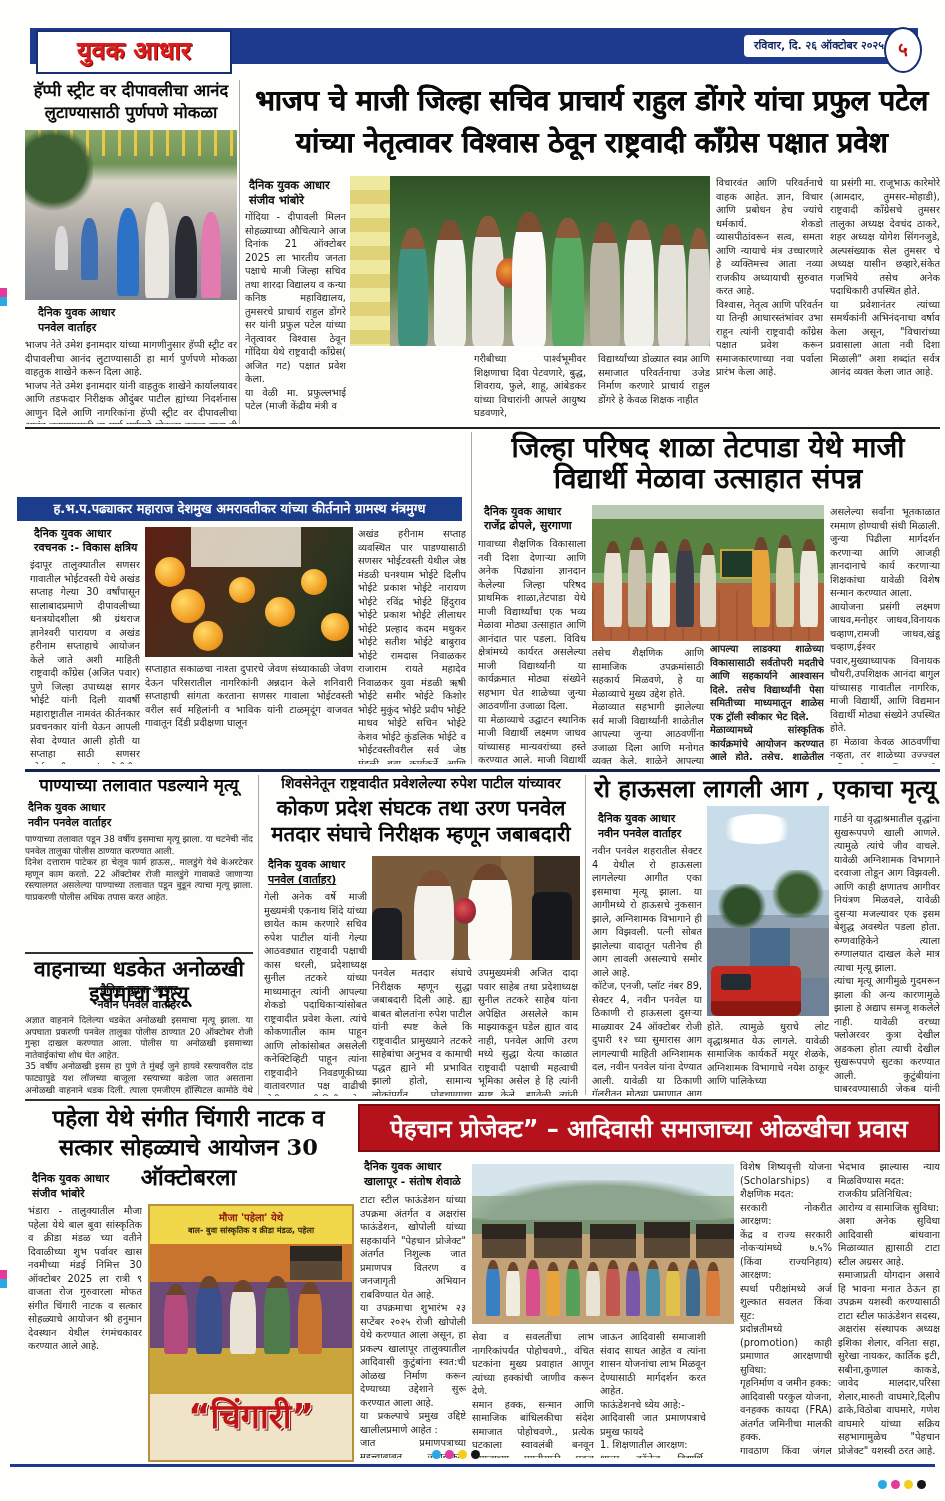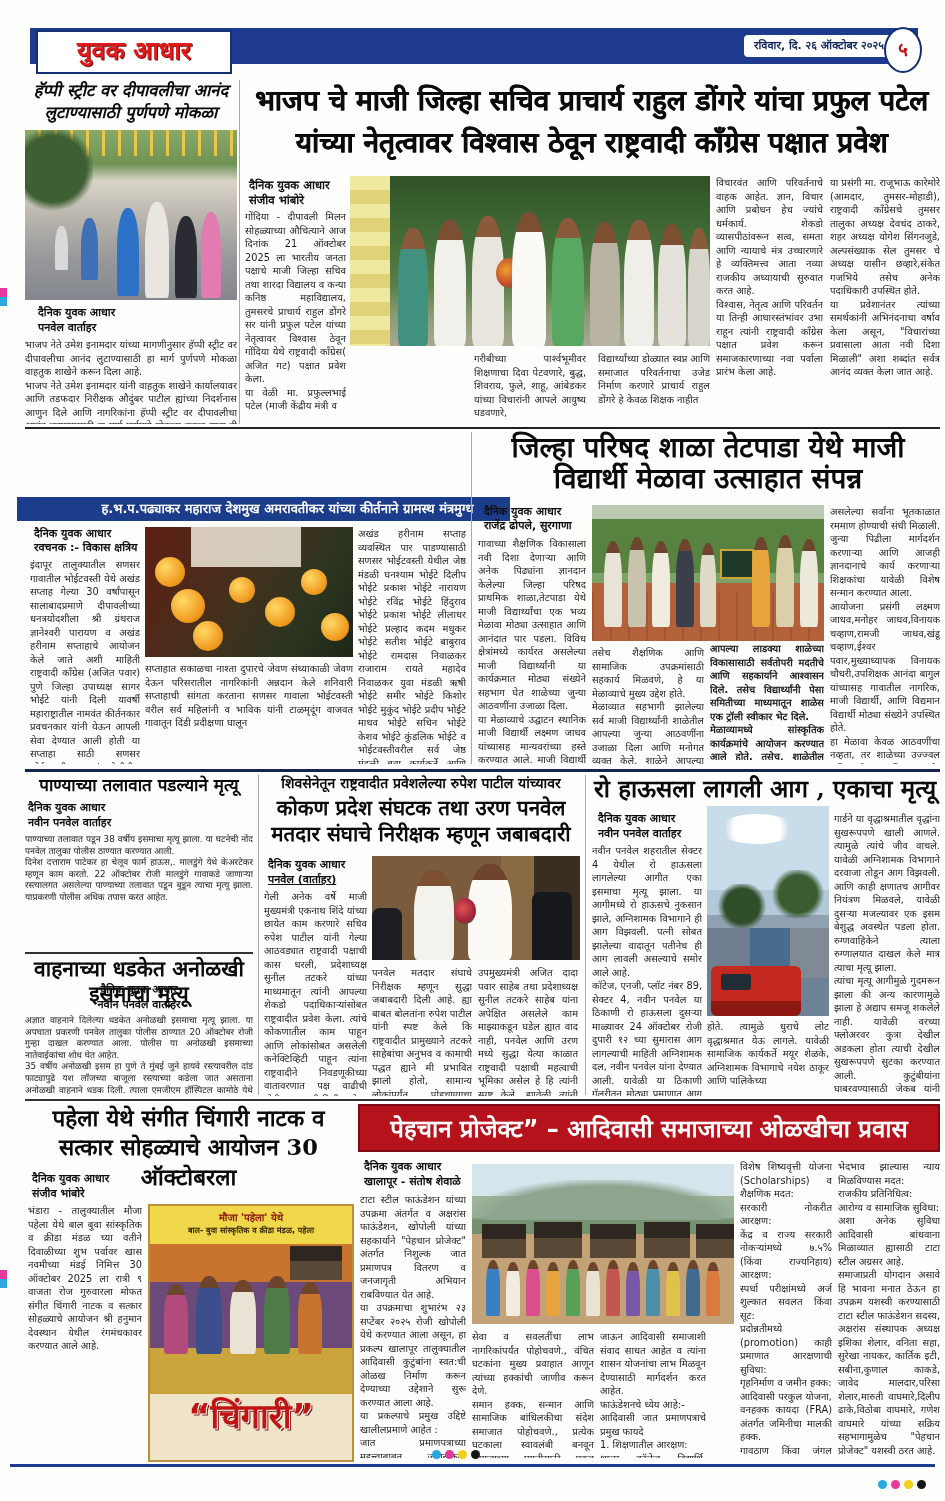--- a/index.html
+++ b/index.html
@@ -29,21 +29,21 @@
   <div class="abs" style="left:744px;top:35px;width:150px;height:22px;background:#ffffff;border-radius:4px;
               color:#13275e;font-weight:700;font-size:11px;line-height:22px;text-align:center;">रविवार, दि. २६ ऑक्टोबर २०२५</div>
   <div class="abs" style="left:884px;top:27px;width:34px;height:42px;background:#ffffff;border:2px solid #16306f;
               border-radius:50%;color:#c01414;font-weight:800;font-size:19px;line-height:40px;text-align:center;">५</div>
 
   <div class="abs" style="left:0;top:288px;width:7px;height:9px;background:#e5399b;"></div>
   <div class="abs" style="left:0;top:297px;width:7px;height:9px;background:#2aa9e0;"></div>
   <div class="abs" style="left:0;top:1270px;width:7px;height:9px;background:#e5399b;"></div>
   <div class="abs" style="left:0;top:1279px;width:7px;height:9px;background:#2aa9e0;"></div>
 
-  <div class="abs hl" style="left:25px;top:80px;width:212px;font-size:16.5px;line-height:1.35;font-style:italic;">हॅप्पी स्ट्रीट वर दीपावलीचा आनंद लुटाण्यासाठी पुर्णपणे मोकळा</div>
+  <div class="abs hl" style="left:25px;top:80px;width:212px;font-size:16.5px;line-height:1.35;">हॅप्पी स्ट्रीट वर दीपावलीचा आनंद लुटाण्यासाठी पुर्णपणे मोकळा</div>
   <div class="photo" style="left:25px;top:130px;width:212px;height:170px;
               background:linear-gradient(180deg,#89a86a 0%,#6f9355 20%,#d8d4c8 30%,#b8b4ac 52%,#96989c 76%,#83878d 100%);">
     <div class="abs" style="left:0;top:0;width:100%;height:26px;background:repeating-linear-gradient(90deg,transparent 0 13px,rgba(255,205,70,.85) 13px 16px);"></div>
     <div class="abs" style="left:-12px;top:-6px;width:80px;height:90px;background:radial-gradient(circle,#3e5e33 0 55%,transparent 70%);"></div>
     <div class="pp" style="left:56px;top:88px;width:17px;height:62px;background:#3f6fb5;"></div>
     <div class="pp" style="left:92px;top:78px;width:22px;height:88px;background:#2e72c8;"></div>
     <div class="pp" style="left:120px;top:72px;width:24px;height:96px;background:#e9e6e0;"></div>
     <div class="pp" style="left:150px;top:86px;width:22px;height:82px;background:#2b2b33;"></div>
     <div class="pp" style="left:176px;top:82px;width:20px;height:86px;background:#e17bb0;"></div>
     <div class="pp" style="left:30px;top:96px;width:13px;height:44px;background:#d9d9d9;"></div>
@@ -77,21 +77,21 @@
   <div class="abs bc" style="left:598px;top:352px;width:112px;height:72px;">विद्यार्थ्यांच्या डोळ्यात स्वप्न आणि समाजात परिवर्तनाचा उजेड निर्माण करणारे प्राचार्य राहुल डोंगरे हे केवळ शिक्षक नाहीत</div>
   <div class="abs bc" style="left:474px;top:352px;width:112px;height:72px;">गरीबीच्या पार्श्वभूमीवर शिक्षणाचा दिवा पेटवणारे, बुद्ध, शिवराय, फुले, शाहू, आंबेडकर यांच्या विचारांनी आपले आयुष्य घडवणारे,</div>
   <div class="abs bc" style="left:830px;top:176px;width:110px;height:248px;">या प्रसंगी मा. राजूभाऊ कारेमोरे (आमदार, तुमसर-मोहाडी), राष्ट्रवादी काँग्रेसचे तुमसर तालुका अध्यक्ष देवचंद ठाकरे, शहर अध्यक्ष योगेश सिंगनजुडे, अल्पसंख्याक सेल तुमसर चे अध्यक्ष यासीन छव्हारे,संकेत गजभिये तसेच अनेक पदाधिकारी उपस्थित होते.
 या प्रवेशानंतर त्यांच्या समर्थकांनी अभिनंदनाचा वर्षाव केला असून, "विचारांच्या प्रवासाला आता नवी दिशा मिळाली" अशा शब्दांत सर्वत्र आनंद व्यक्त केला जात आहे.</div>
   <div class="abs bc" style="left:716px;top:176px;width:107px;height:248px;">विचारवंत आणि परिवर्तनाचे वाहक आहेत. ज्ञान, विचार आणि प्रबोधन हेच ज्यांचे धर्मकार्य. शेकडो व्यासपीठांवरून सत्व, समता आणि न्यायाचे मंत्र उच्चारणारे हे व्यक्तिमत्त्व आता नव्या राजकीय अध्यायाची सुरुवात करत आहे.
 विश्वास, नेतृत्व आणि परिवर्तन या तिन्ही आधारस्तंभांवर उभा राहून त्यांनी राष्ट्रवादी काँग्रेस पक्षात प्रवेश करून समाजकारणाच्या नवा पर्वाला प्रारंभ केला आहे.</div>
 
   <div class="hline" style="left:25px;top:427px;width:915px;height:2px;background:#222;"></div>
 
   <div class="abs" style="left:17px;top:497px;width:445px;height:24px;background:#1c3c8c;color:#ffffff;font-weight:700;
-              font-size:13px;line-height:24px;text-align:center;padding-left:48px;">ह.भ.प.पढ्याकर महाराज देशमुख अमरावतीकर यांच्या कीर्तनाने ग्रामस्थ मंत्रमुग्ध</div>
+              font-size:13px;line-height:24px;text-align:center;">ह.भ.प.पढ्याकर महाराज देशमुख अमरावतीकर यांच्या कीर्तनाने ग्रामस्थ मंत्रमुग्ध</div>
   <div class="abs by" style="left:34px;top:527px;width:110px;">दैनिक युवक आधार</div>
   <div class="abs by" style="left:34px;top:541px;width:110px;">रवचनक :- विकास क्षत्रिय</div>
   <div class="abs bc" style="left:30px;top:558px;width:110px;height:206px;">इंदापूर तालुक्यातील सणसर गावातील भोईटवस्ती येथे अखंड सप्ताह गेल्या 30 वर्षांपासून सालाबादप्रमाणे दीपावलीच्या धनत्रयोदशीला श्री ग्रंथराज ज्ञानेश्वरी पारायण व अखंड हरीनाम सप्ताहाचे आयोजन केले जाते अशी माहिती राष्ट्रवादी काँग्रेस (अजित पवार) पुणे जिल्हा उपाध्यक्ष सागर भोईटे यांनी दिली यावर्षी महाराष्ट्रातील नामवंत कीर्तनकार प्रवचनकार यांनी येऊन आपली सेवा देण्यात आली होती या सप्ताहा साठी सणसर भोईटवस्ती व पंचक्रोशीतील संप्रदायिक भाविकांनी मोठ्या प्रमाणात दररोज उपस्थित राहून</div>
   <div class="photo" style="left:145px;top:527px;width:208px;height:130px;
               background:linear-gradient(120deg,#5e1f14 0%,#44301c 45%,#2b3520 75%,#1f2617 100%);">
     <div class="abs" style="left:46px;top:0;width:110px;height:40px;background:#efe7d8;opacity:.85;"></div>
     <div class="mg" style="left:10px;top:30px;width:30px;height:30px;"></div>
     <div class="mg" style="left:26px;top:62px;width:34px;height:34px;"></div>
     <div class="mg" style="left:48px;top:94px;width:30px;height:30px;"></div>
     <div class="mg" style="left:84px;top:50px;width:26px;height:26px;"></div>

